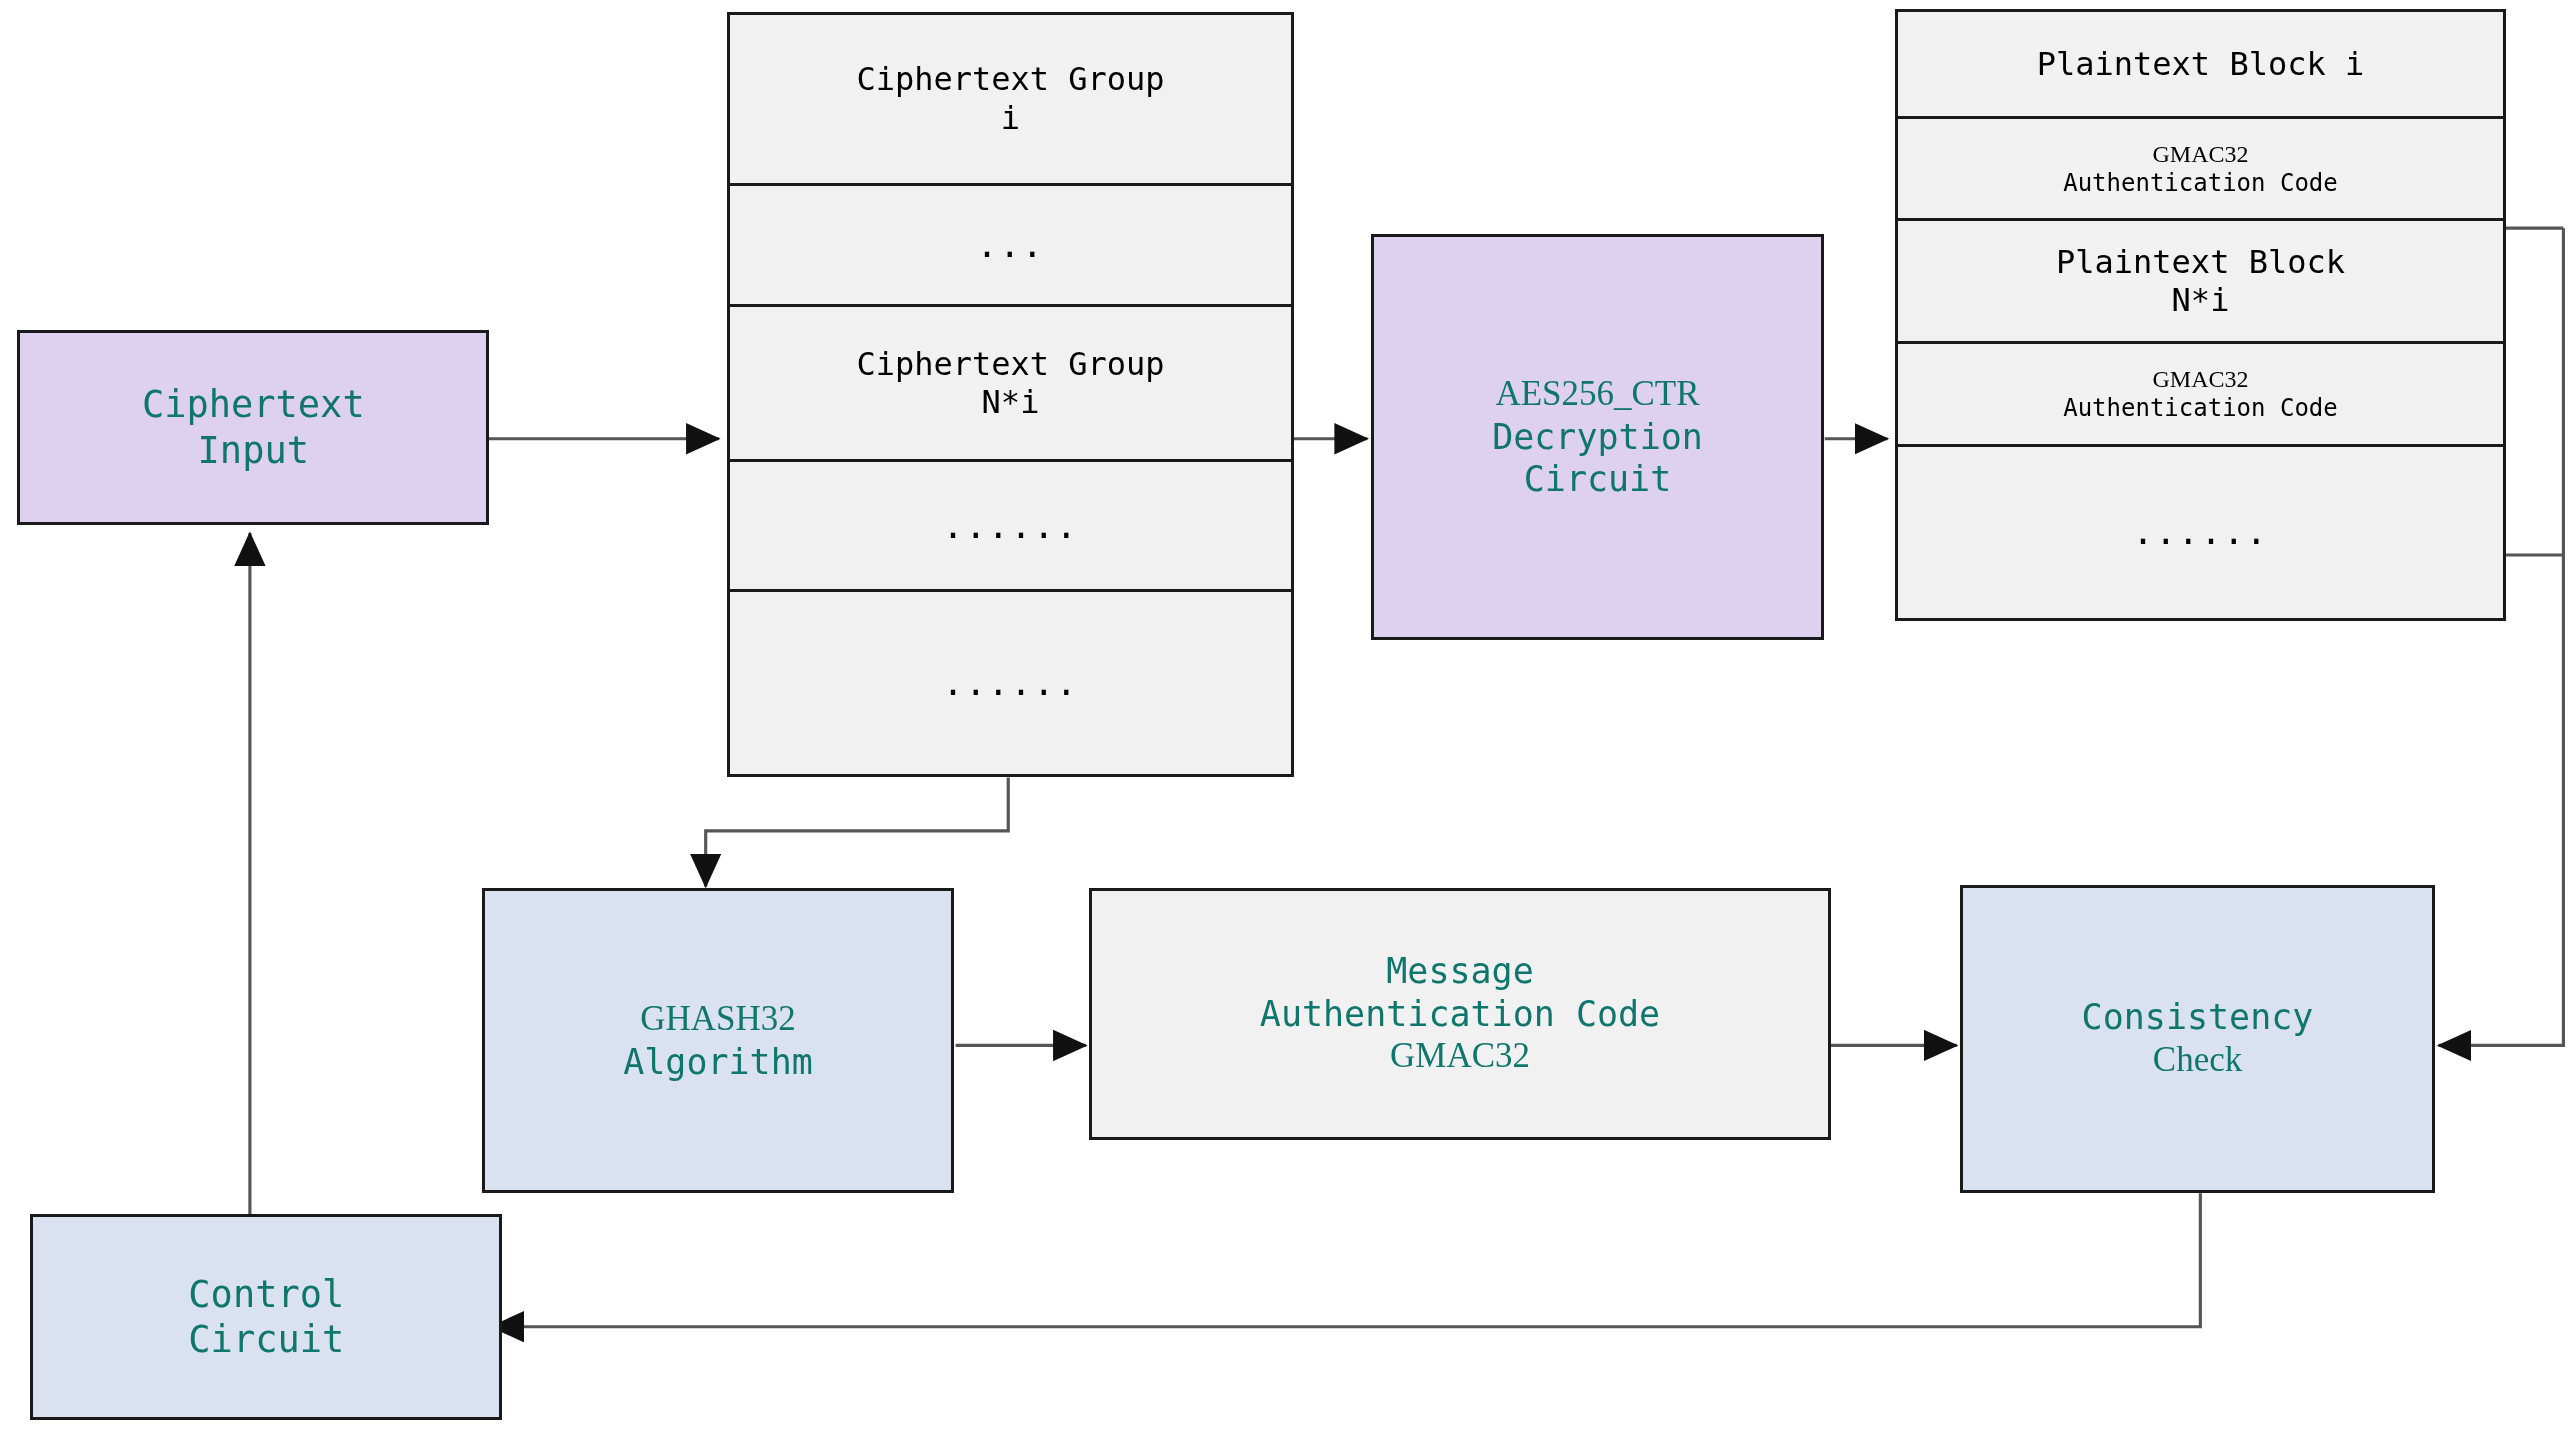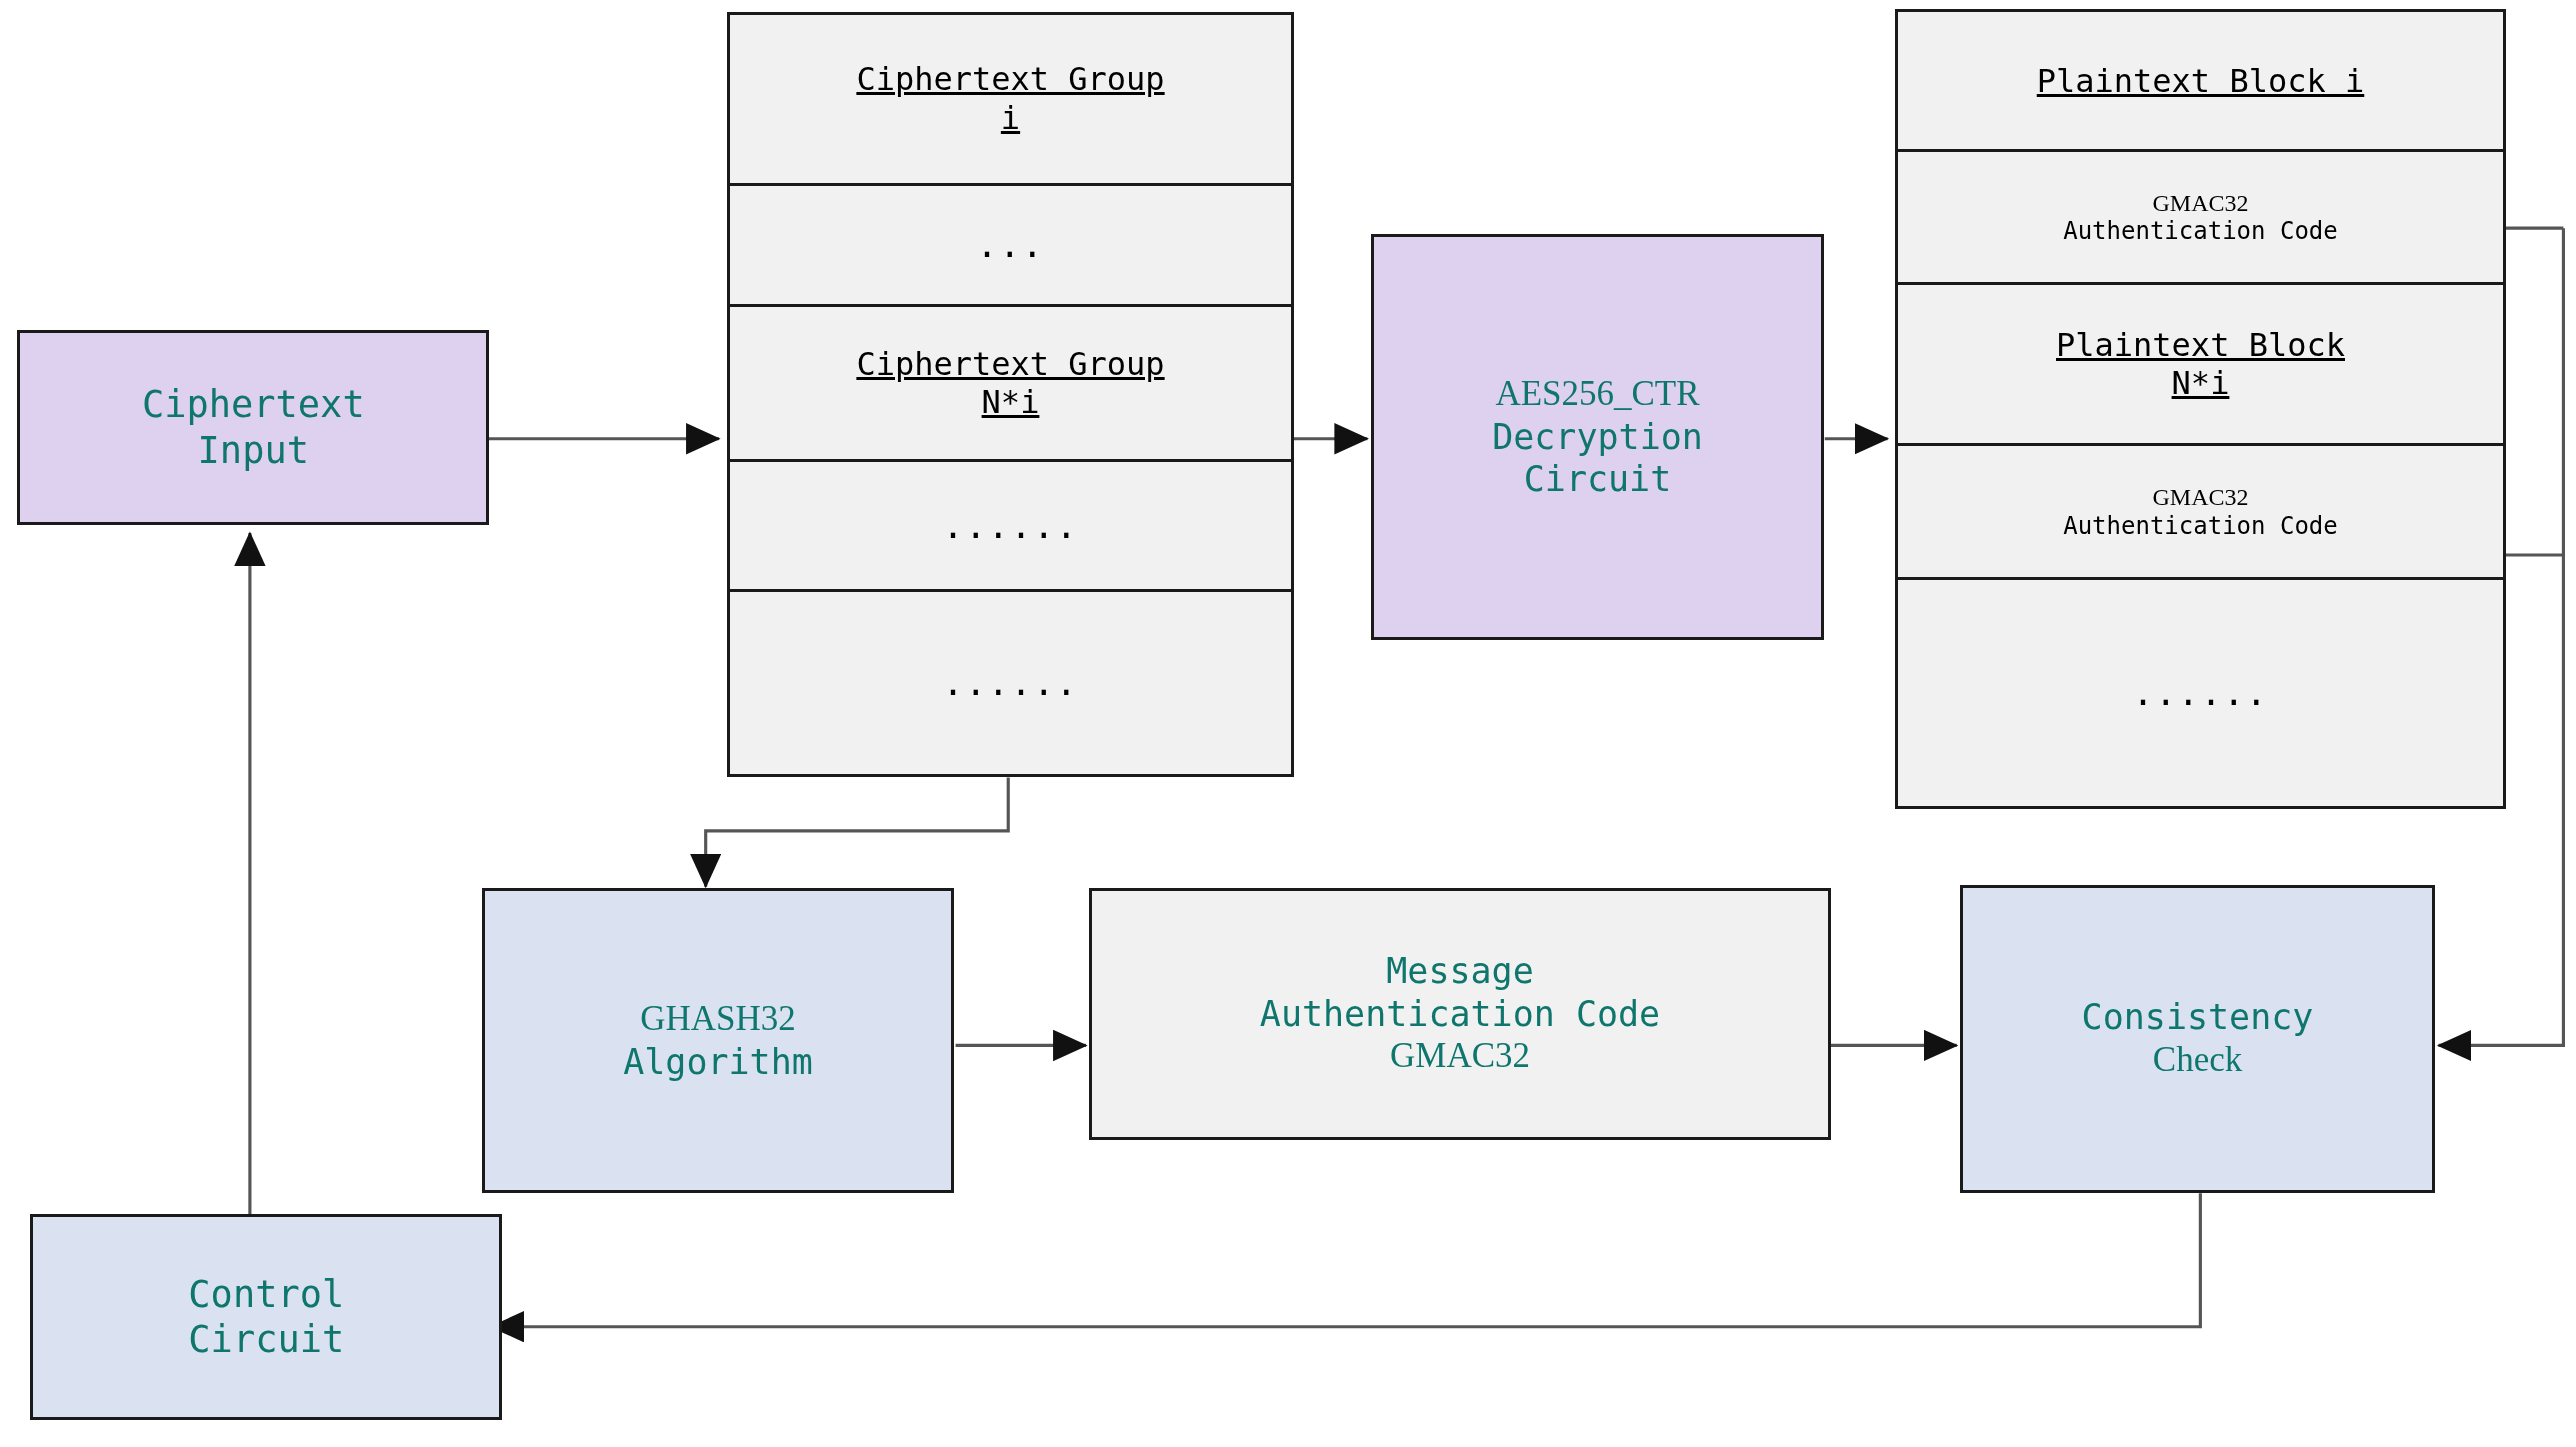--- a/index.html
+++ b/index.html
@@ -14,21 +14,21 @@
   .tbl{position:absolute;box-sizing:border-box;border:3.1px solid #1a1a1a;background:#f1f1f1;
        display:flex;flex-direction:column;}
   .trow{box-sizing:border-box;display:flex;align-items:center;justify-content:center;
         text-align:center;color:#000;line-height:1.2;border-bottom:3.1px solid #1a1a1a;
         flex-direction:column;}
   .trow:last-child{border-bottom:none;}
   .mono{font-family:"DejaVu Sans Mono","Liberation Mono",monospace;}
   .sans{font-family:Liberation Serif, serif;}
   .f-xl{font-size:37px;}
   .f-lg{font-size:35px;}
-  .f-md{font-size:32px;text-decoration:underline;}
+  .f-md{font-size:32px;}
   .f-sm{font-size:24px;}
   .dots{font-size:35px;letter-spacing:1.6px;font-family:"DejaVu Sans Mono","Liberation Mono",monospace;}
   svg.wires{position:absolute;left:0;top:0;width:2576px;height:1448px;pointer-events:none;}
 </style>
 </head>
 <body>
 
 <div id="stage">
 
   <svg class="wires" viewBox="0 0 3278 1842" xmlns="http://www.w3.org/2000/svg">
@@ -76,21 +76,21 @@
       <span class="dots">......</span>
     </div>
   </div>
 
   <div class="box purple" style="left:1371px;top:226px;width:453px;height:406px;margin-top:8px;">
     <span class="sans f-lg">AES256_CTR</span>
     <span class="mono f-lg">Decryption</span>
     <span class="mono f-lg">Circuit</span>
   </div>
 
-  <div class="tbl" style="left:1895px;top:9.4px;width:611px;height:800px;">
+  <div class="tbl" style="left:1895px;top:9.4px;width:611px;height:612px;">
     <div class="trow" style="height:141px;">
       <span class="mono f-md">Plaintext Block i</span>
     </div>
     <div class="trow" style="height:134px;">
       <span class="sans f-sm">GMAC32</span>
       <span class="mono f-sm">Authentication Code</span>
     </div>
     <div class="trow" style="height:162px;">
       <span class="mono f-md">Plaintext Block</span>
       <span class="mono f-md">N*i</span>

